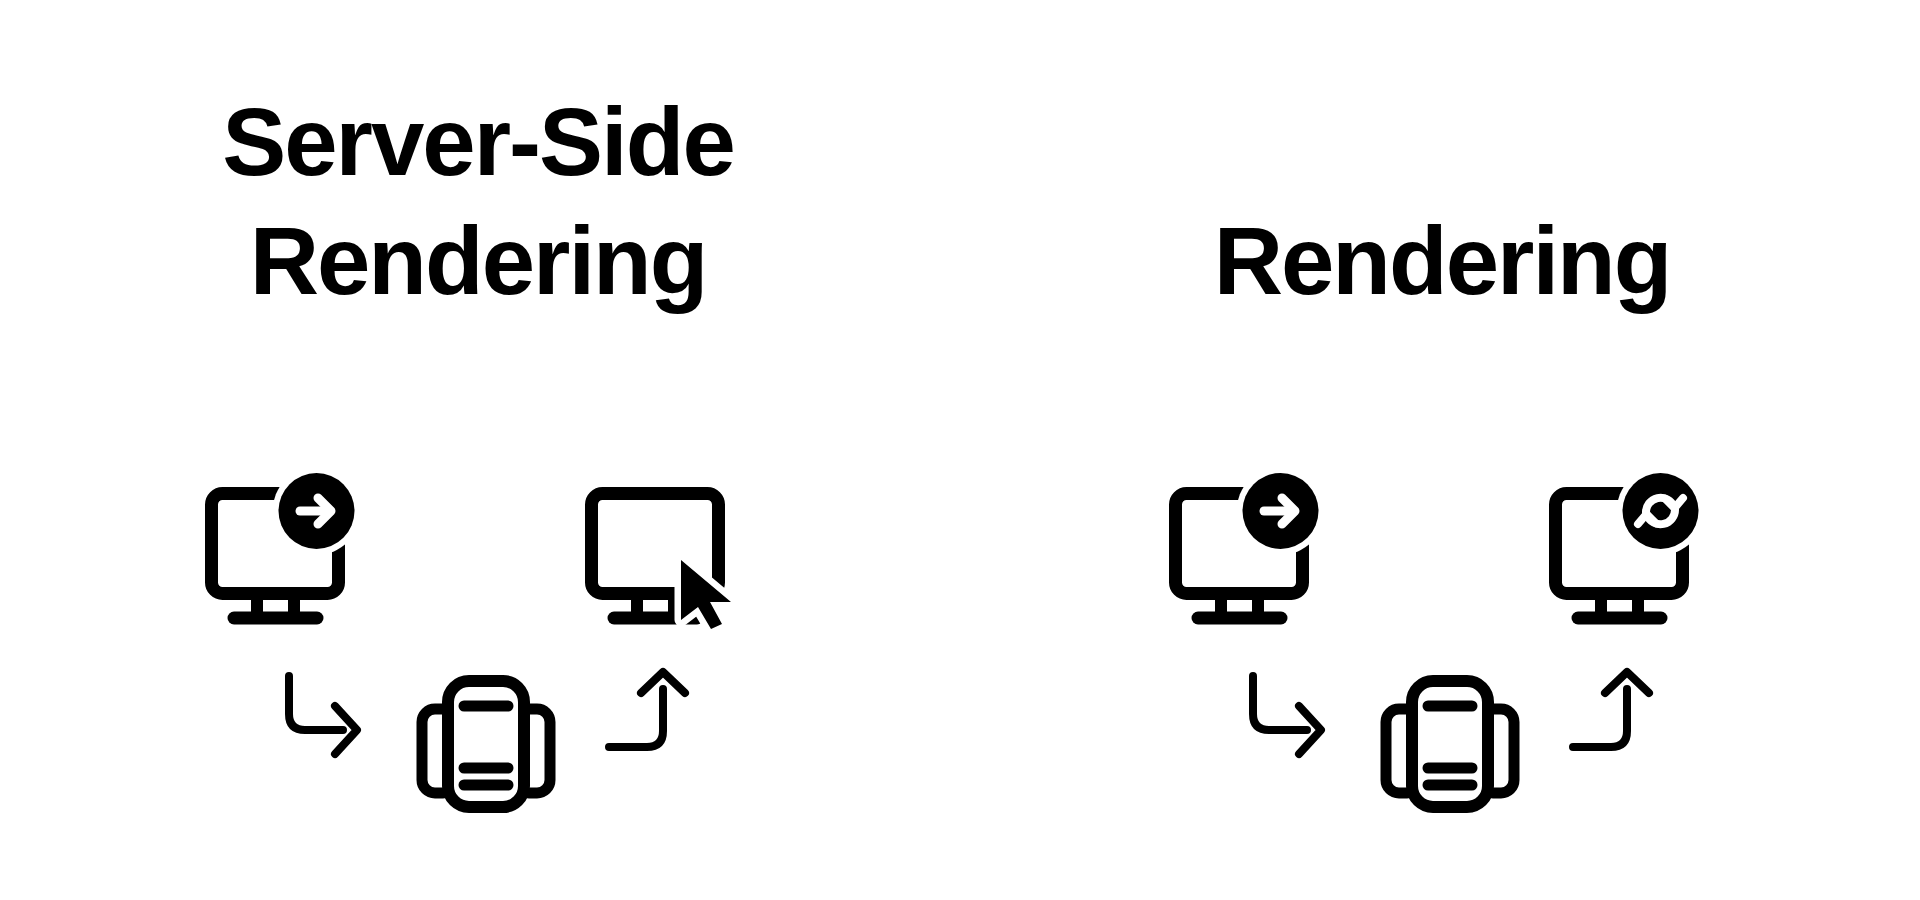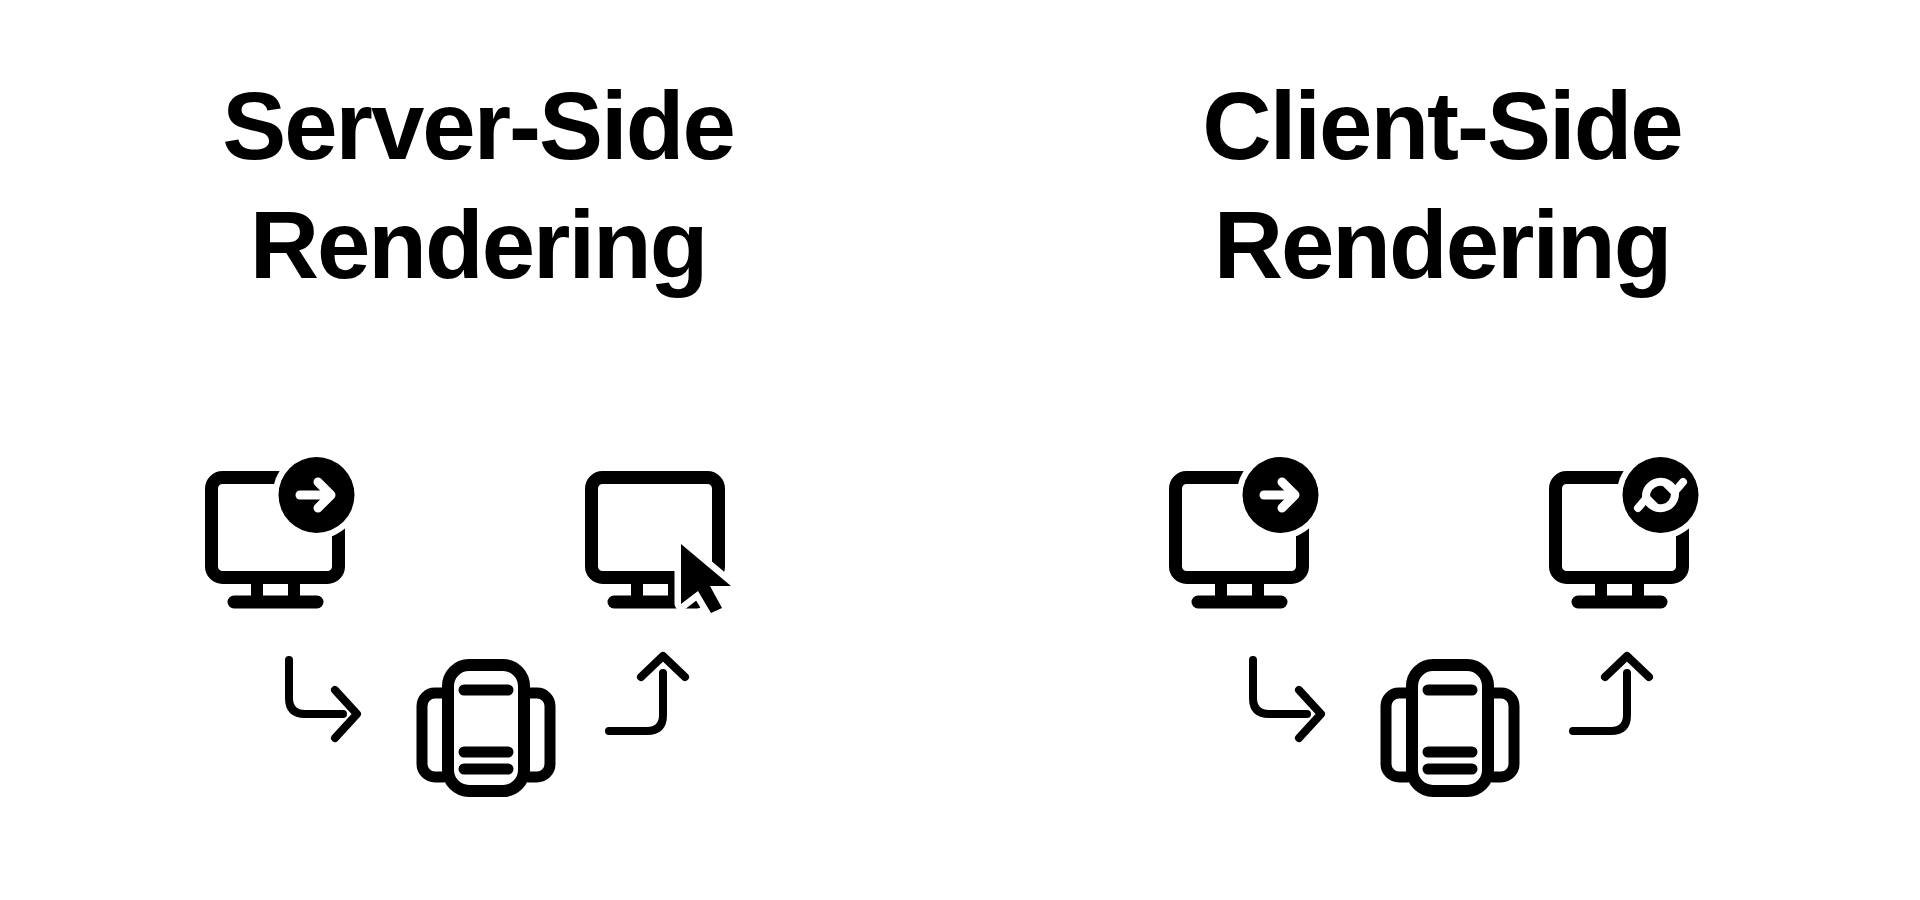--- a/index.html
+++ b/index.html
@@ -6,21 +6,21 @@
   .canvas {
     position: relative;
     width: 1920px;
     height: 900px;
     background: var(--bg, #ffffff);
     overflow: hidden;
     font-family: "Liberation Sans", sans-serif;
   }
   .diagram {
     position: absolute;
-    top: 0;
+    top: 16px;
     width: 956px;
     height: 755px;
   }
   .diagram.left  { left: 0; }
   .diagram.right { left: 964px; }
   .title {
     position: absolute;
     left: 0;
     top: 66px;
     width: 956px;
@@ -104,21 +104,21 @@
           <path d="M52 126 V141 M89 126 V141" stroke-width="12"></path>
           <path d="M29 147 H112" stroke-width="13" stroke-linecap="round"></path>
         </g>
         <path d="M96 89 L96 149 L113 136 L126 158 L137 153 L125 131 L146 131 Z" fill="#000" stroke="#fff" stroke-width="13" stroke-linejoin="round" paint-order="stroke"></path>
       </svg>
     </div>
   </section>
 
   <section class="diagram right">
     <h1 class="title">
-      <span>Client-Side</span><br>
+      <br>
       <span>Rendering</span>
     </h1>
 
     <div class="icon pos-monitor-out">
       <svg viewBox="0 0 152 156" width="152" xmlns="http://www.w3.org/2000/svg">
         <g fill="none" stroke="#000">
           <rect x="6.5" y="22.5" width="127" height="100" rx="11" stroke-width="13"></rect>
           <path d="M52 126 V141 M89 126 V141" stroke-width="12"></path>
           <path d="M29 147 H112" stroke-width="13" stroke-linecap="round"></path>
         </g>

